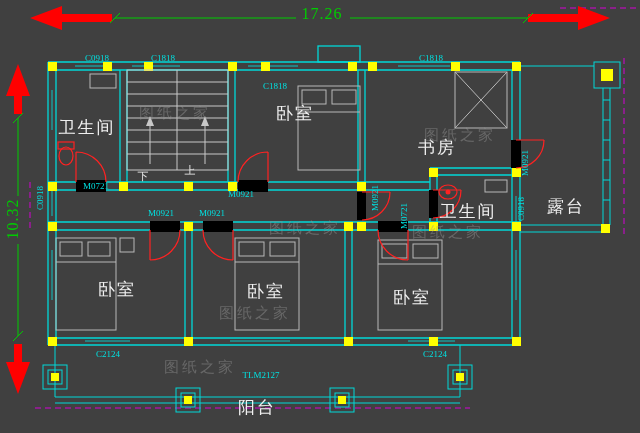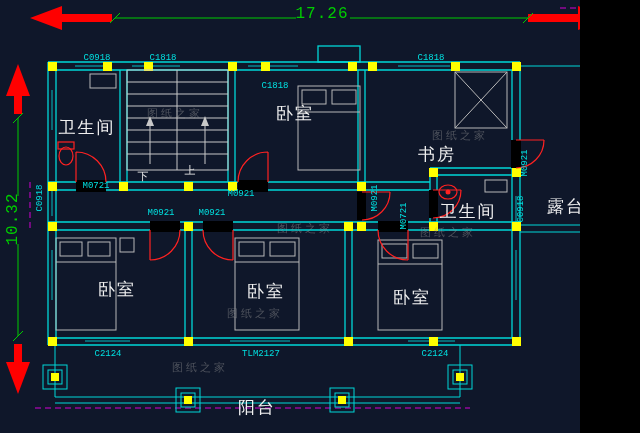--- a/index.html
+++ b/index.html
@@ -1,28 +1,28 @@
 <!DOCTYPE html>
 <html><head>
 <meta charset="utf-8">
 <style>
   *{margin:0;padding:0;box-sizing:border-box}
   html,body{background:#000}
-  #plan{position:relative;width:580px;height:433px;background:#0f172a;overflow:hidden;
-        font-family:Liberation Mono, monospace}
+  #plan{position:relative;width:640px;height:433px;background:#404040;overflow:hidden;
+        font-family:Liberation Serif, serif}
   #plan svg{position:absolute;left:0;top:0}
   .lbl{position:absolute;color:#f0f0f0;font-size:17px;letter-spacing:2px;white-space:nowrap;
        transform:translate(-50%,-50%)}
   .code{position:absolute;color:#00e0e0;font-size:9px;white-space:nowrap;
         transform:translate(-50%,-50%)}
   .code.rot{transform:translate(-50%,-50%) rotate(-90deg)}
   .dim{position:absolute;color:#00cc00;font-size:16px;letter-spacing:1px;white-space:nowrap;
        transform:translate(-50%,-50%)}
   .dim.rot{transform:translate(-50%,-50%) rotate(-90deg)}
-  .wm{position:absolute;color:rgba(150,150,150,.45);font-size:11px;letter-spacing:3px;
+  .wm{position:absolute;color:rgba(150,150,150,.45);font-size:15px;letter-spacing:3px;
       white-space:nowrap;transform:translate(-50%,-50%)}
   .stair{position:absolute;color:#e8e8e8;font-size:11px;transform:translate(-50%,-50%)}
 </style>
 </head>
 <body>
 
 <div id="plan">
 
   <svg width="640" height="433" viewBox="0 0 640 433">
 
@@ -194,21 +194,21 @@
                M110 23 L120 13 M523 23 L533 13
                M13 123 L23 113 M13 341 L23 331"></path>
     </g>
   </svg>
 
   <span class="dim" style="left:322px;top:14px">17.26</span>
   <span class="dim rot" style="left:13px;top:219px">10.32</span>
 
   <span class="lbl" style="left:87px;top:127px">卫生间</span>
   <span class="lbl" style="left:295px;top:113px">卧室</span>
-  <span class="lbl" style="left:437px;top:154px">书房</span>
+  <span class="lbl" style="left:437px;top:147px">书房</span>
   <span class="lbl" style="left:566px;top:206px">露台</span>
   <span class="lbl" style="left:468px;top:211px">卫生间</span>
   <span class="lbl" style="left:117px;top:289px">卧室</span>
   <span class="lbl" style="left:266px;top:291px">卧室</span>
   <span class="lbl" style="left:412px;top:297px">卧室</span>
   <span class="lbl" style="left:257px;top:407px">阳台</span>
 
   <span class="code" style="left:97px;top:58px">C0918</span>
   <span class="code" style="left:163px;top:58px">C1818</span>
   <span class="code" style="left:275px;top:86px">C1818</span>
@@ -216,21 +216,21 @@
   <span class="code" style="left:96px;top:186px">M0721</span>
   <span class="code" style="left:241px;top:194px">M0921</span>
   <span class="code" style="left:161px;top:213px">M0921</span>
   <span class="code" style="left:212px;top:213px">M0921</span>
   <span class="code rot" style="left:375px;top:198px">M0921</span>
   <span class="code rot" style="left:404px;top:216px">M0721</span>
   <span class="code rot" style="left:40px;top:198px">C0918</span>
   <span class="code rot" style="left:521px;top:209px">C0918</span>
   <span class="code rot" style="left:525px;top:163px">M0921</span>
   <span class="code" style="left:108px;top:354px">C2124</span>
-  <span class="code" style="left:261px;top:354px">TLM2127</span>
+  <span class="code" style="left:261px;top:375px">TLM2127</span>
   <span class="code" style="left:435px;top:354px">C2124</span>
 
   <span class="stair" style="left:143px;top:176px">下</span>
   <span class="stair" style="left:190px;top:170px">上</span>
 
   <span class="wm" style="left:175px;top:113px">图纸之家</span>
   <span class="wm" style="left:460px;top:135px">图纸之家</span>
   <span class="wm" style="left:305px;top:228px">图纸之家</span>
   <span class="wm" style="left:448px;top:232px">图纸之家</span>
   <span class="wm" style="left:255px;top:313px">图纸之家</span>

